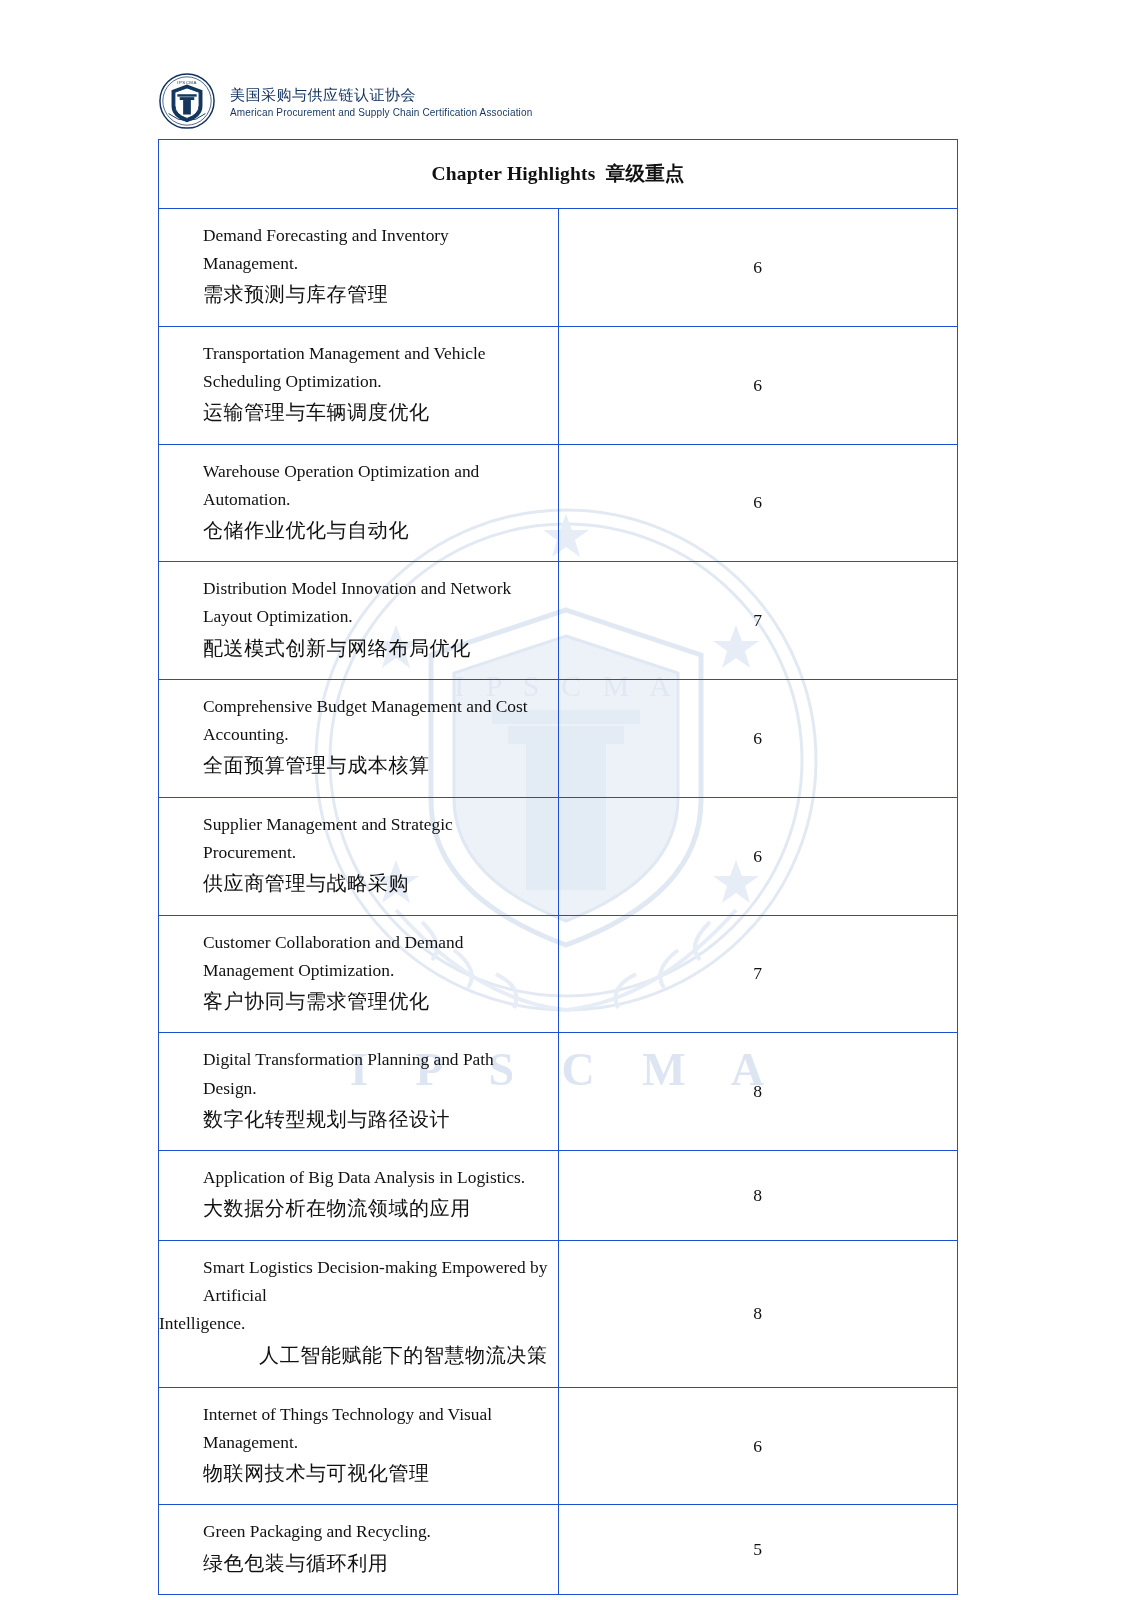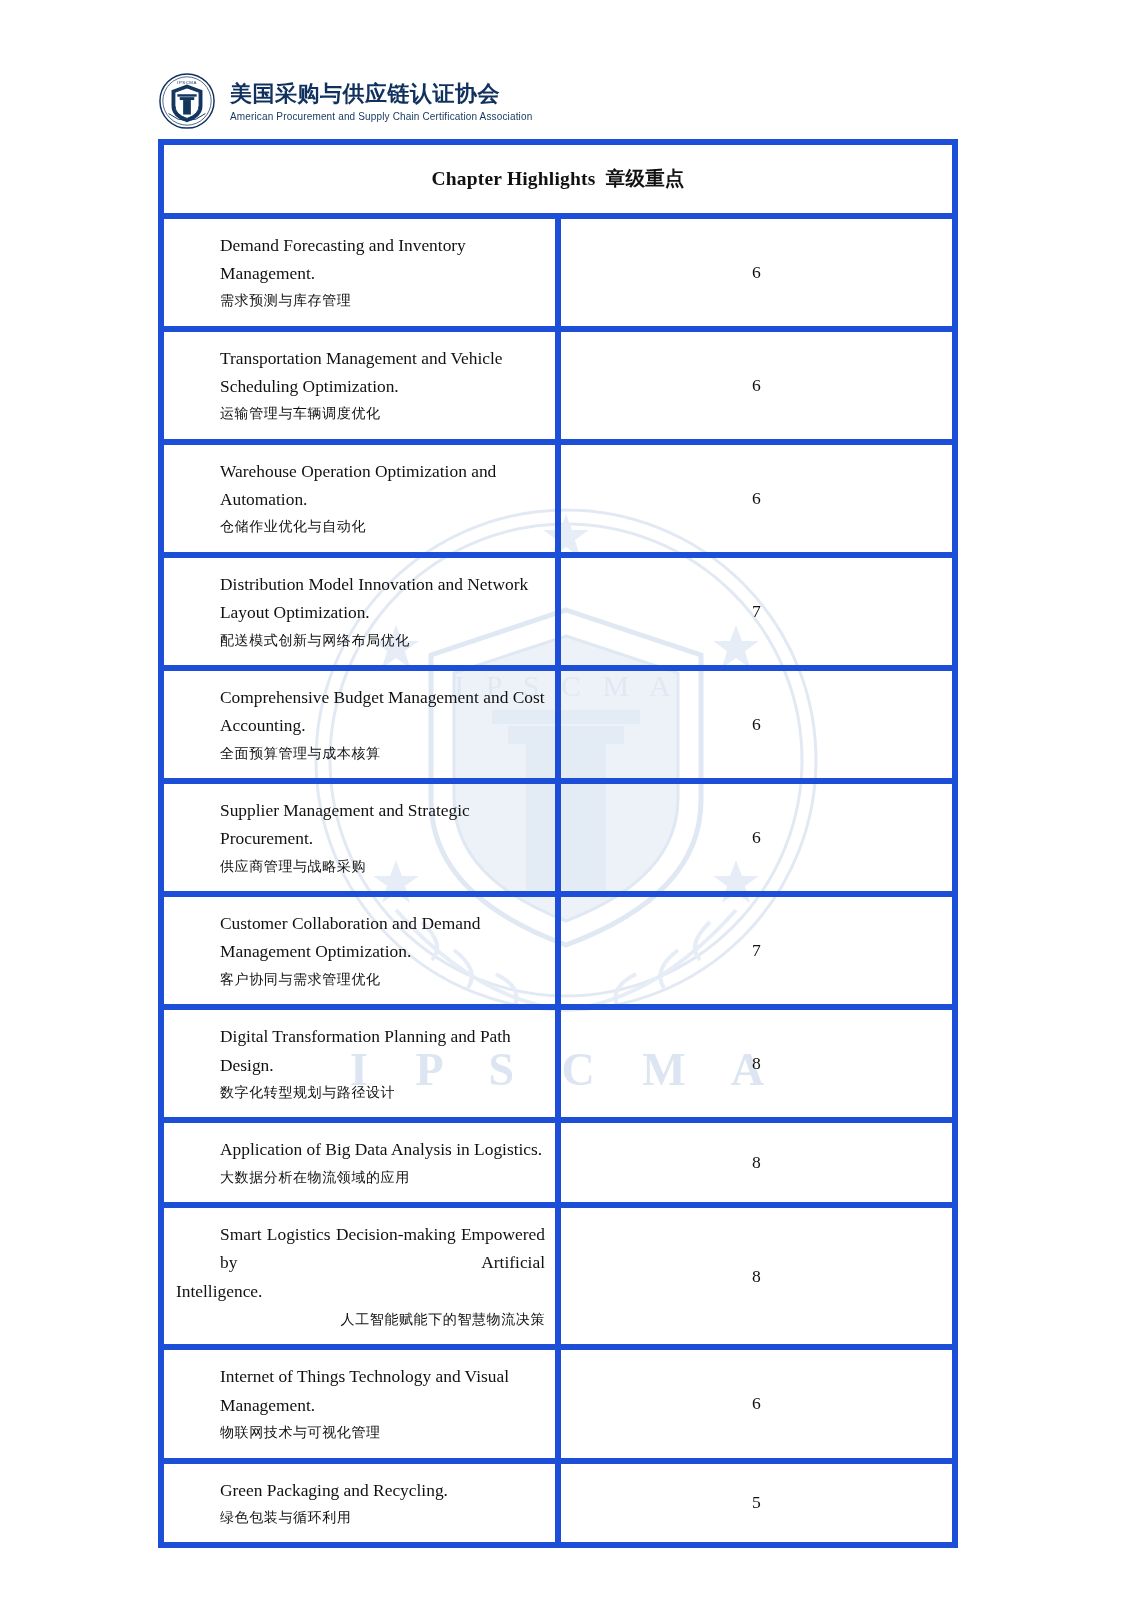--- a/index.html
+++ b/index.html
@@ -67,22 +67,22 @@
   }
   .logo-mark svg { display: block; }
   .logo-text-wrap {
     display: flex;
     flex-direction: column;
     justify-content: center;
     padding-top: 2px;
   }
   .logo-cn {
     font-family: "Liberation Sans", sans-serif;
-    font-weight: 700;
-    font-size: 22px;
+    font-weight: 400;
+    font-size: 15px;
     color: #10305e;
     letter-spacing: 0.5px;
     line-height: 1.2;
   }
   .logo-en {
     font-family: "Liberation Sans", sans-serif;
     font-size: 10px;
     color: #15365f;
     letter-spacing: 0.15px;
     margin-top: 3px;
@@ -97,46 +97,46 @@
     width: 800px;
     z-index: 2;
   }
   table.chapters {
     border-collapse: collapse;
     width: 800px;
     table-layout: fixed;
     background: transparent;
   }
   table.chapters td {
-    border: 6px solid #1d4ed8;
+    border: 1px solid #1d4ed8;
     vertical-align: middle;
     background: transparent;
   }
   .title-cell {
     text-align: center;
     font-weight: 700;
     font-size: 19.5px;
     padding: 20px 10px 21px;
     letter-spacing: 0.2px;
   }
   .title-cell .cn { font-family: "Liberation Sans", sans-serif; font-weight: 700; }
 
   .topic-cell {
-    padding: 12px 10px 13px 56px;
+    padding: 12px 10px 13px 44px;
     font-size: 17.4px;
     line-height: 1.62;
   }
   .topic-cell .en {
     display: block;
     font-family: "Liberation Serif", serif;
   }
   .topic-cell .cn {
     display: block;
-    font-family: Liberation Serif, serif;
-    font-size: 14px;
+    font-family: Liberation Mono, monospace;
+    font-size: 20px;
     margin-top: 3px;
     letter-spacing: 0.6px;
   }
   .num-cell {
     width: 100px;
     text-align: center;
     font-size: 17.6px;
   }
 
   

